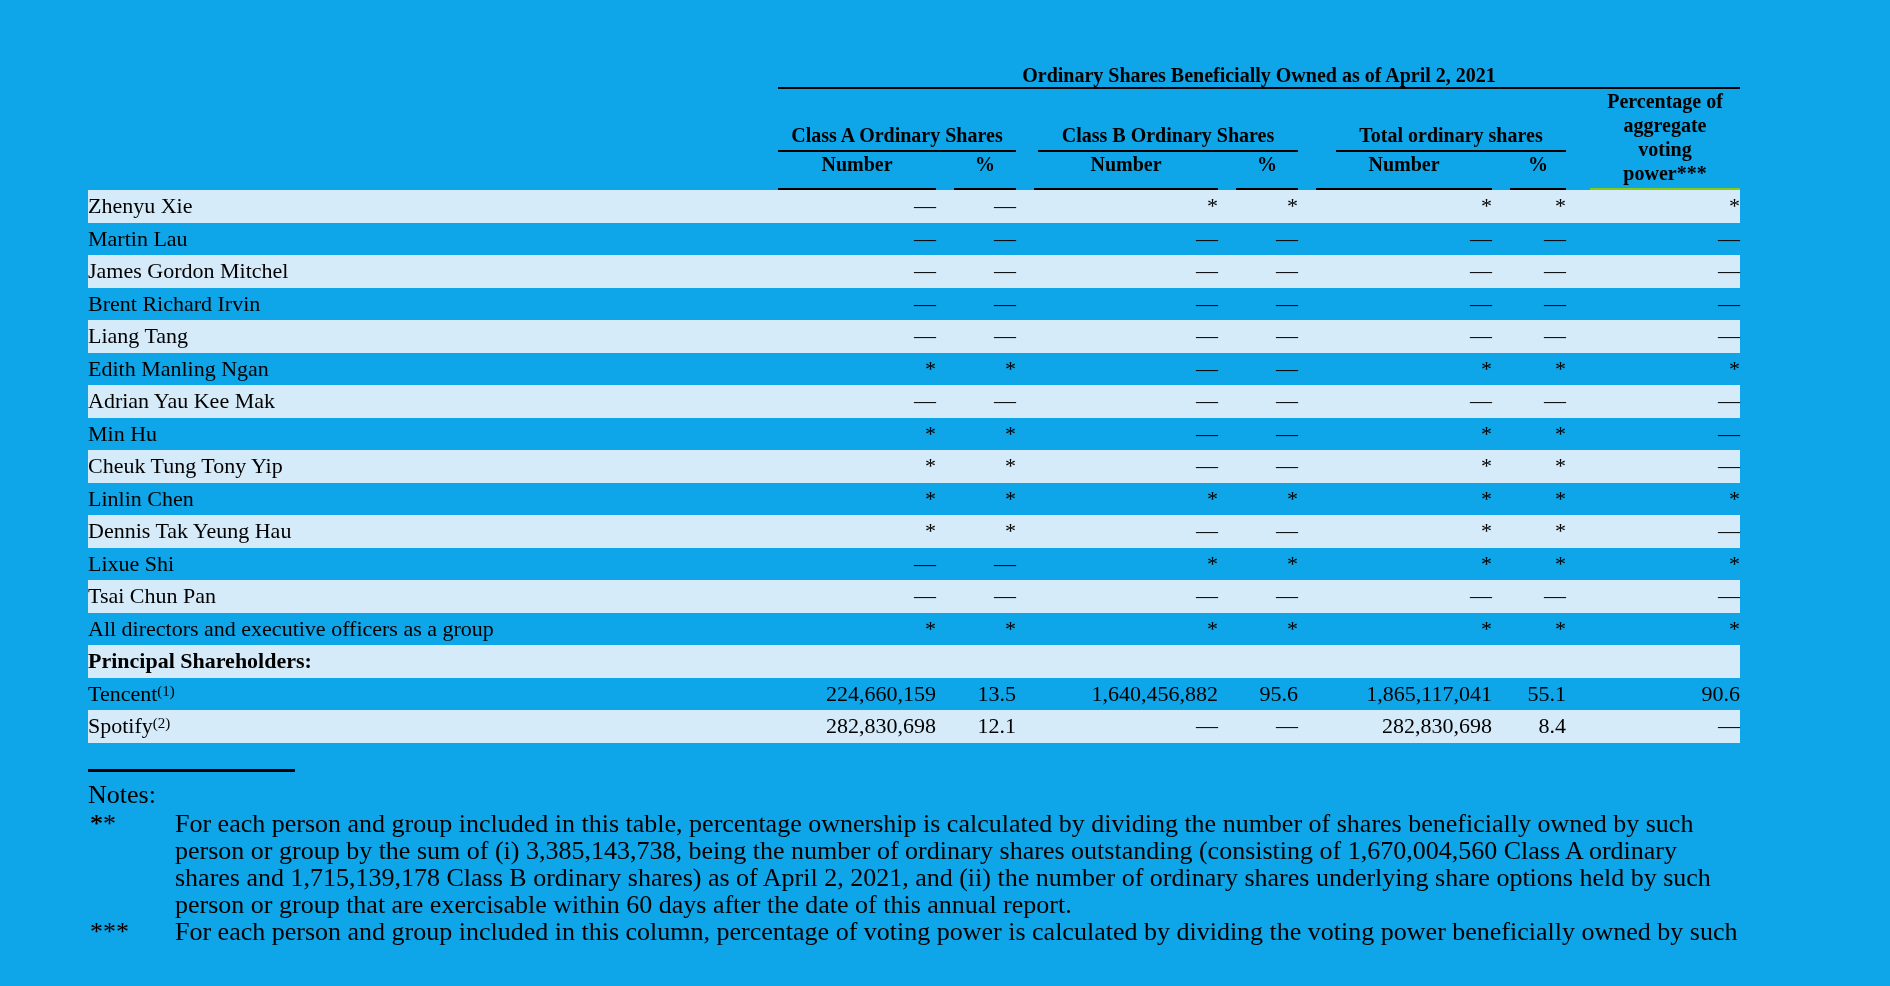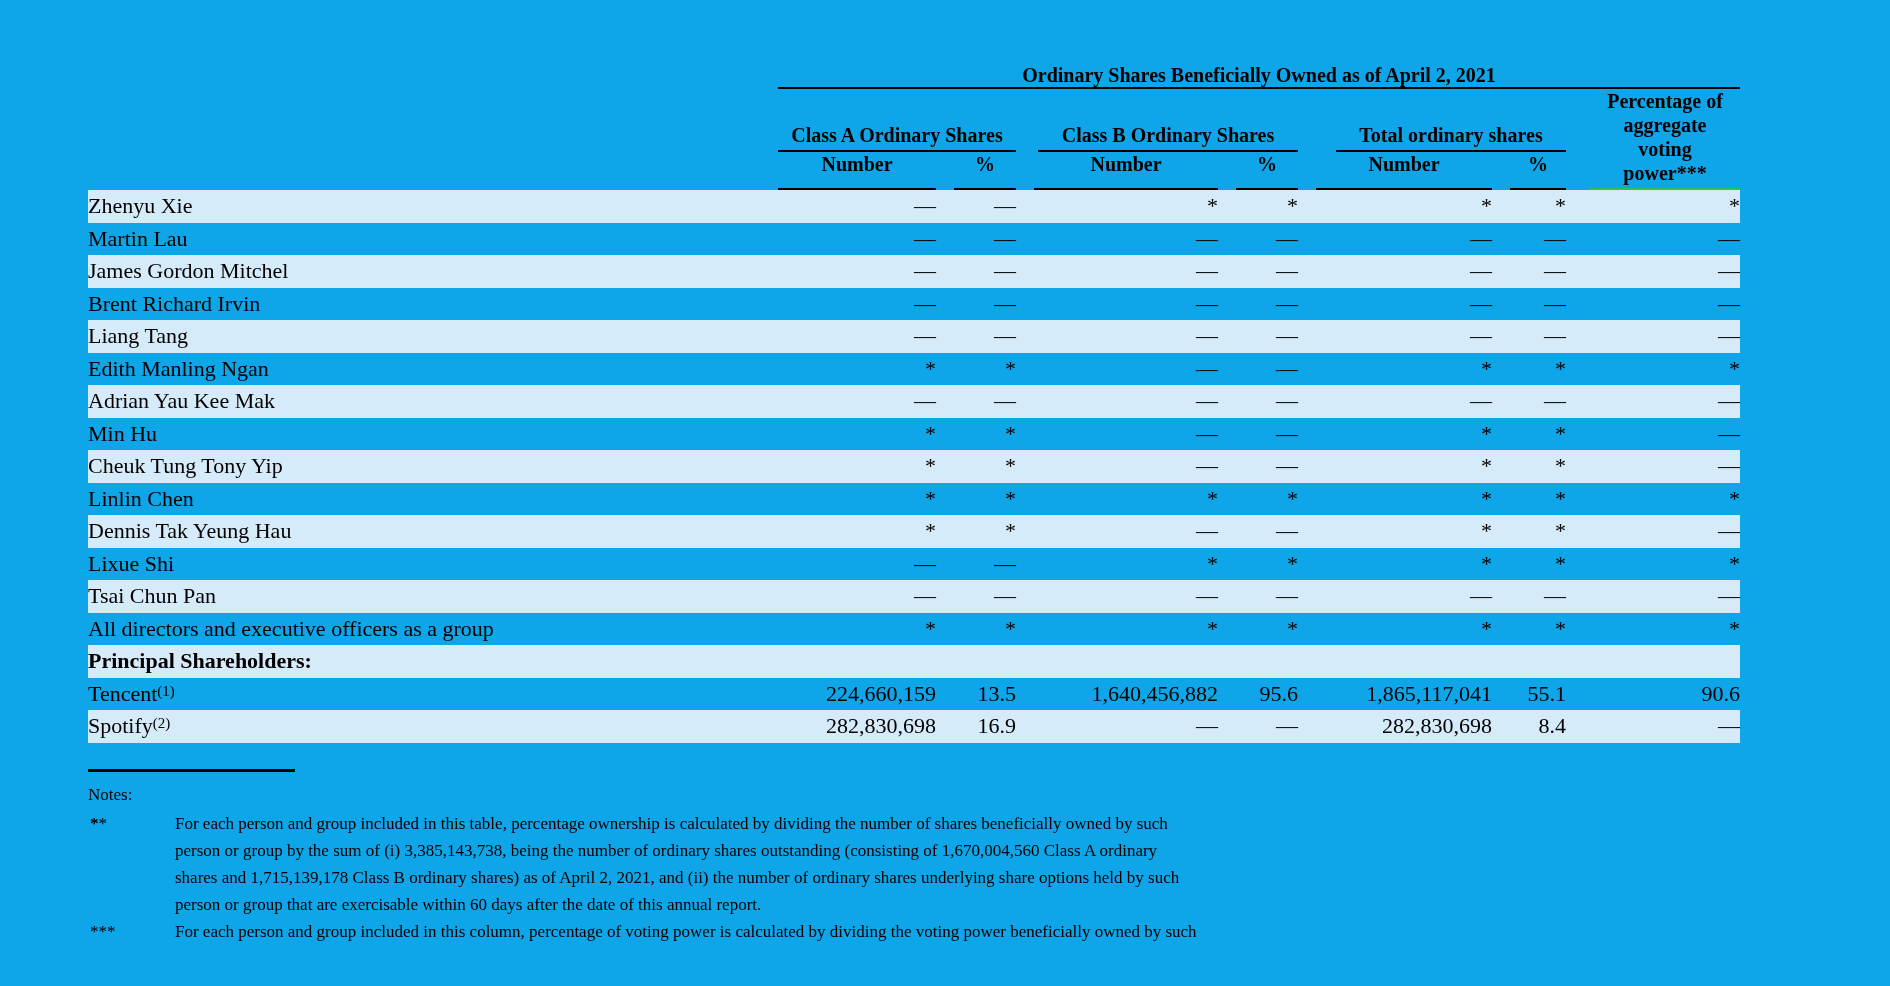--- a/index.html
+++ b/index.html
@@ -37,21 +37,21 @@
     border-bottom: 2px solid #000;
     padding-bottom: 3px;
     line-height: 24px;
   }
   .grp-b { margin-left: 22px; }
   .grp-t { margin-left: 38px; white-space: nowrap; }
   td.vote-head { vertical-align: bottom; }
   .grp-v {
     margin-left: 24px;
     text-align: center;
-    border-bottom: 2px solid #22c55e;
+    border-bottom: 2px solid #84cc16;
     padding-bottom: 3px;
     line-height: 24px;
     white-space: pre-line;
   }
   tr.sub-row { height: 36px; }
   .sub {
     text-align: center;
     border-bottom: 2px solid #000;
     padding-bottom: 12px;
     margin-left: 18px;
@@ -73,21 +73,21 @@
   .sup {
     font-size: 15px;
     position: relative;
     top: -5px;
   }
 
   
   .notes {
     margin: 26px 0 0 88px;
     width: 1730px;
-    font-size: 17px;
+    font-size: 26px;
   }
   .notes-rule {
     width: 207px;
     border-top: 3px solid #000;
     margin-bottom: 8px;
   }
   .notes-heading { line-height: 30px; }
   .note-item {
     position: relative;
     padding-left: 87px;
@@ -315,21 +315,21 @@
       <td class="c-val">13.5</td>
       <td class="c-val">1,640,456,882</td>
       <td class="c-val">95.6</td>
       <td class="c-val">1,865,117,041</td>
       <td class="c-val">55.1</td>
       <td class="c-val c-vote">90.6</td>
     </tr>
         <tr class="hl">
       <td class="c-name"><span class="nm">Spotify</span><span class="sup">(2)</span></td>
       <td class="c-val">282,830,698</td>
-      <td class="c-val">16.9</td>
+      <td class="c-val">12.1</td>
       <td class="c-val">—</td>
       <td class="c-val">—</td>
       <td class="c-val">282,830,698</td>
       <td class="c-val">8.4</td>
       <td class="c-val c-vote">—</td>
     </tr>
       </tbody>
   </table>
 
   <div class="notes">

